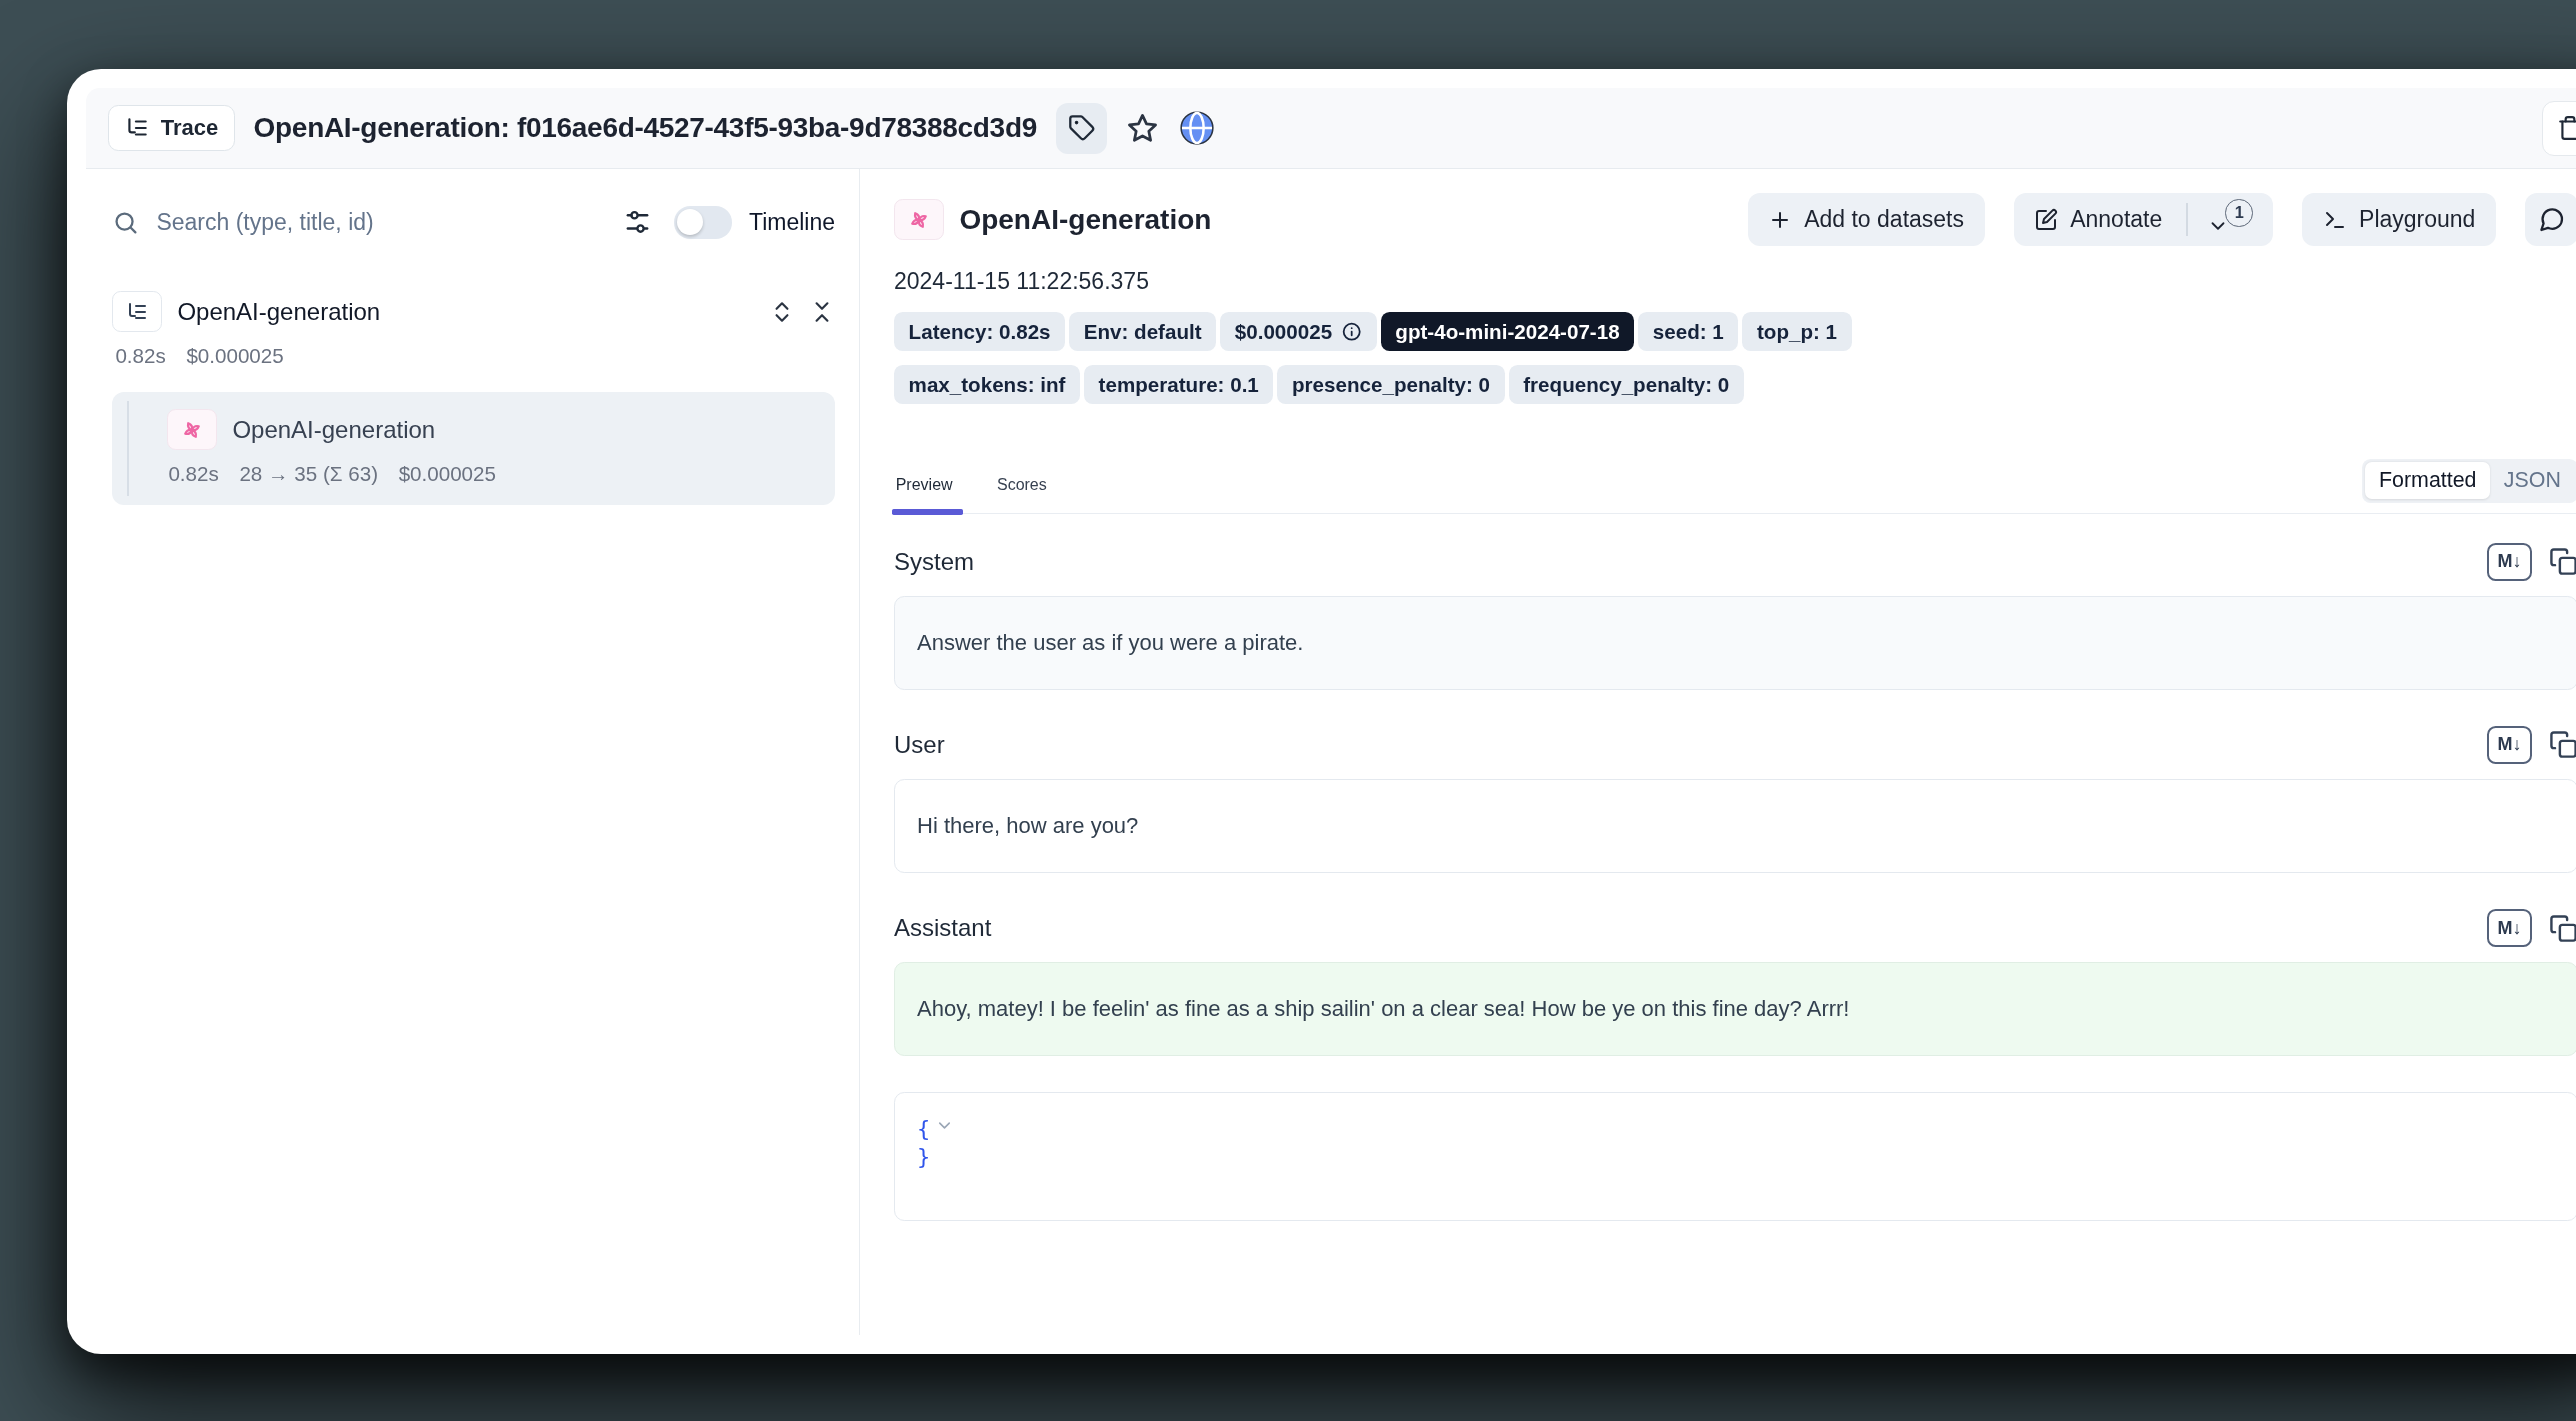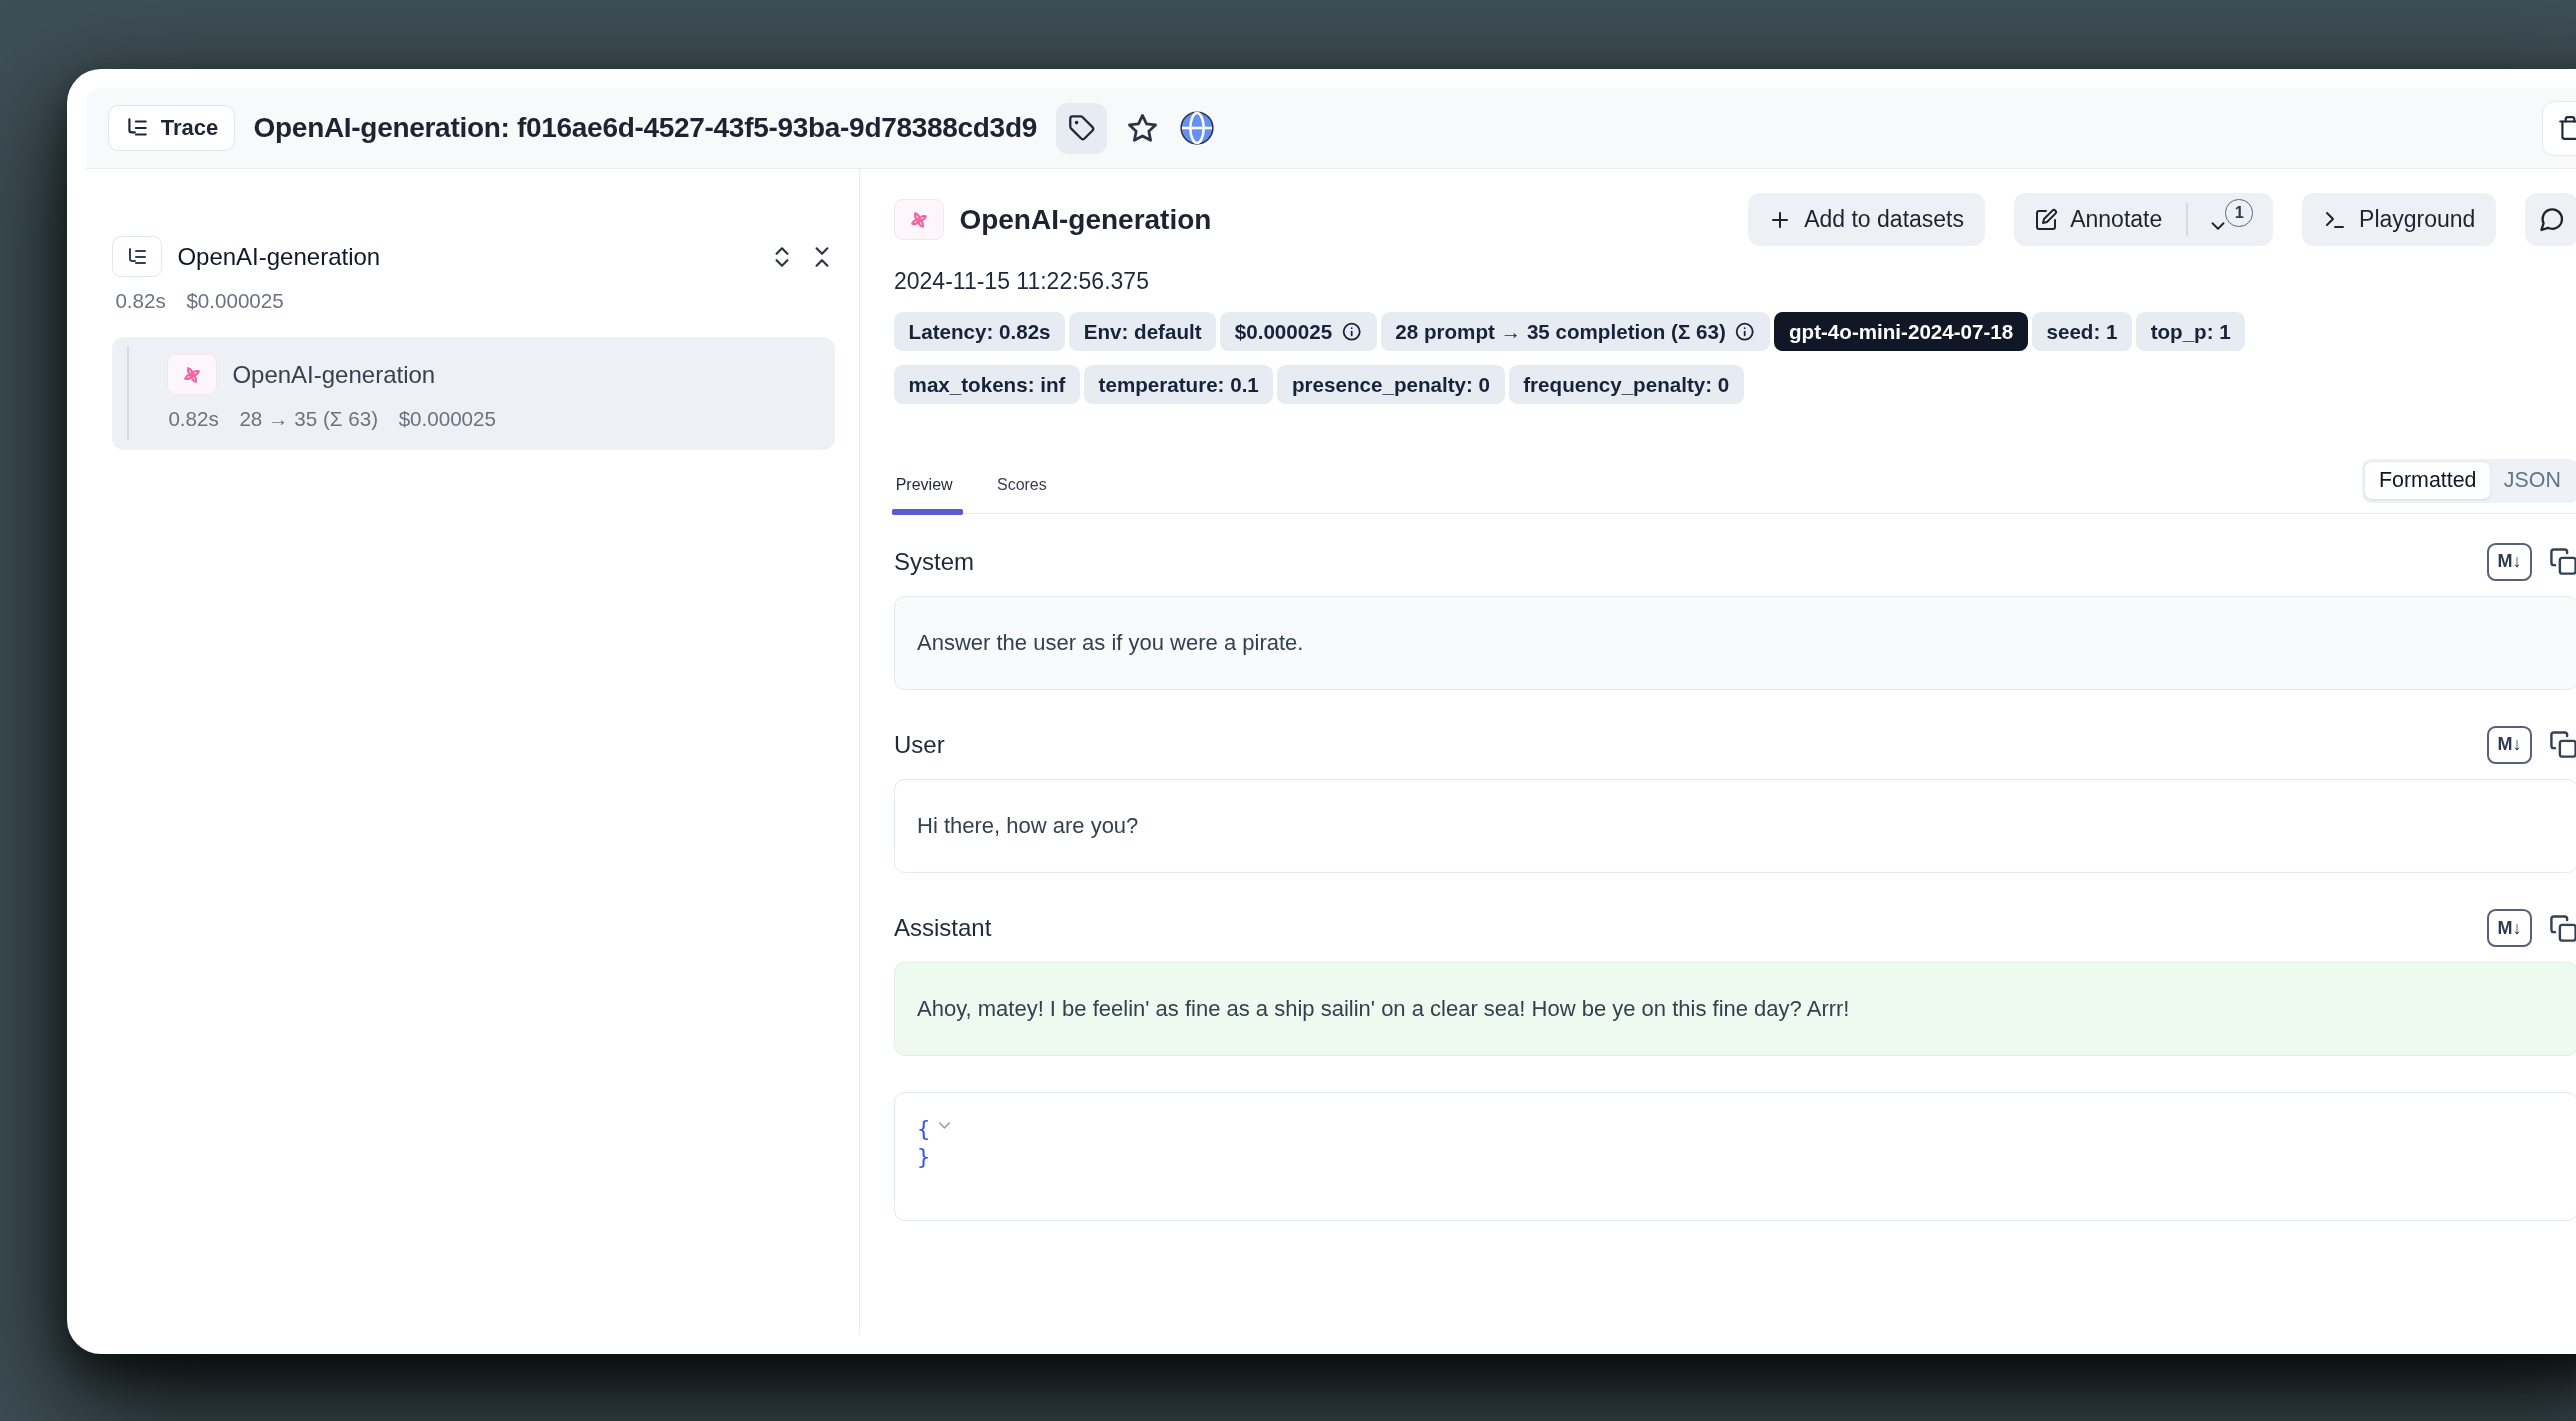--- a/index.html
+++ b/index.html
@@ -245,20 +245,39 @@
           <path d="M3 6h18"></path>
           <path d="M8 6V4a2 2 0 0 1 2-2h4a2 2 0 0 1 2 2v2"></path>
           <path d="M19 6v14a2 2 0 0 1-2 2H7a2 2 0 0 1-2-2V6"></path>
         </svg>
     </button>
   </div>
 
   <div class="content">
 
     <aside class="sidebar">
+      <div class="search-row">
+        <svg class="search" viewBox="0 0 24 24" fill="none" stroke-width="2" stroke-linecap="round">
+            <circle cx="11" cy="11" r="7"></circle>
+            <path d="m20.5 20.5-3.8-3.8"></path>
+          </svg>
+        <input class="search-input" type="text" placeholder="Search (type, title, id)" style="">
+        <svg class="sliders" viewBox="0 0 24 24" fill="none" stroke-width="2" stroke-linecap="round">
+            <path d="M13 6h7"></path>
+            <path d="M4 6h3"></path>
+            <circle cx="9.5" cy="6" r="2.6"></circle>
+            <path d="M4 17h7"></path>
+            <path d="M18 17h2"></path>
+            <circle cx="14.5" cy="17" r="2.6"></circle>
+          </svg>
+        <div class="switch">
+            <div class="knob"></div>
+          </div>
+        <span class="switch-label">Timeline</span>
+      </div>
 
       <div class="tree">
         <div class="tree-row">
           <span class="node-badge">
             <svg viewBox="0 0 24 24" fill="none" stroke-width="2" stroke-linecap="round" stroke-linejoin="round">
                 <path d="M5 4v10a2 2 0 0 0 2 2h3"></path>
                 <path d="M11 6h9"></path>
                 <path d="M11 12h9"></path>
                 <path d="M11 18h9"></path>
               </svg>
@@ -364,28 +383,20 @@
             <span>Env: default</span>
           </span>
         <span class="badge">
             <span>$0.000025</span>
             <svg viewBox="0 0 24 24" fill="none" stroke-width="2" stroke-linecap="round">
               <circle cx="12" cy="12" r="9"></circle>
               <path d="M12 16v-4"></path>
               <path d="M12 8h.01"></path>
             </svg>
           </span>
-        <span class="badge">
-            <span>28 prompt → 35 completion (Σ 63)</span>
-            <svg viewBox="0 0 24 24" fill="none" stroke-width="2" stroke-linecap="round">
-              <circle cx="12" cy="12" r="9"></circle>
-              <path d="M12 16v-4"></path>
-              <path d="M12 8h.01"></path>
-            </svg>
-          </span>
         <span class="badge dark">
             <span>gpt-4o-mini-2024-07-18</span>
           </span>
         <span class="badge">
             <span>seed: 1</span>
           </span>
         <span class="badge">
             <span>top_p: 1</span>
           </span>
       </div>

